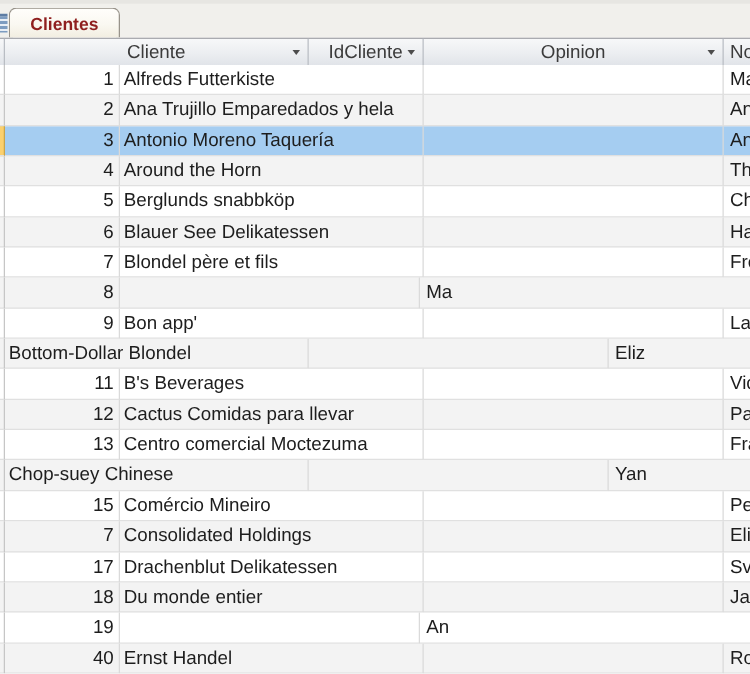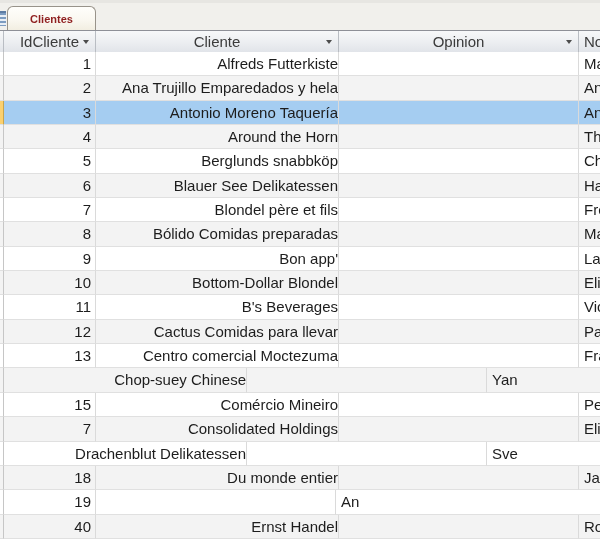--- a/index.html
+++ b/index.html
@@ -16,21 +16,21 @@
     position:absolute; left:0; top:11px; width:6px; height:15px;
     background:repeating-linear-gradient(180deg,#7d9cc0 0 2px,#e8eef5 2px 4px);
     border-top:2px solid #5d7ca3;
   }
   .tab {
     position:absolute; left:7px; top:6px; width:89px; height:24px;
     background:linear-gradient(180deg,#fffefb 0%,#faf8f1 55%,#f2eee1 100%);
     border:1px solid #98938a; border-bottom:none;
     border-radius:6px 6px 0 0;
     display:flex; align-items:center; justify-content:center;
-    font-size:11px; font-weight:bold; color:var(--tab-text,#8f1f1f);
+    font-size:14px; font-weight:bold; color:var(--tab-text,#8f1f1f);
   }
   
   .header-row {
     display:flex; height:22px;
     border-top:1px solid #8e9097;
     background:linear-gradient(180deg,#f7f8f9 0%,#eceef1 55%,#e1e4e9 100%);
     font-size:15px; color:#3b3b3b; line-height:21px;
   }
   .hcell { position:relative; border-right:1px solid #b9bdc3; overflow:hidden; white-space:nowrap; }
   .hcell.center { text-align:center; }
@@ -50,47 +50,47 @@
   .row { display:flex; height:24.35px; background:#fff; }
   .row.alt { background:var(--alt-row,#f3f3f3); }
   .row.selected { background:var(--selection,#a5cdf1); }
   .cell {
     border-right:1px solid #dadada; border-bottom:1px solid #e0e0e0;
     overflow:hidden; white-space:nowrap; line-height:23px;
   }
   .cell-selector { width:4px; border-right:1px solid #c6c6c6; border-bottom:1px solid #e0e0e0; }
   .row.selected .cell-selector { background:var(--selector-gold,#fbd06e); border-right-color:#caa449; }
   .cell-id { width:92px; text-align:right; padding-right:4px; }
-  .cell-cliente { width:243px; padding-left:3px;text-align:right; }
+  .cell-cliente { width:243px; padding-left:3px; }
   .cell-opinion { width:240px; }
   .cell-contact { flex:1; padding-left:5px; border-right:none; }
 </style>
 </head>
 <body>
 
 <div class="screen" style="--selection: #a5cdf1; --selector-gold: #fbd06e; --tab-text: #8f1f1f; --alt-row: #f3f3f3;">
 
   <div class="tabbar">
     <div class="tabbar-strip"></div>
     <div class="doc-icon"></div>
     <div class="tab">
       <span>Clientes</span>
     </div>
   </div>
 
   <div class="header-row">
     <div class="hcell h-selector"></div>
+    <div class="hcell h-cliente center">
+      <span>Cliente</span>
+      <span class="drop-arrow"></span>
+    </div>
     <div class="hcell h-id center">
       <span>IdCliente</span>
       <span class="drop-arrow"></span>
     </div>
-    <div class="hcell h-cliente center">
-      <span>Cliente</span>
-      <span class="drop-arrow"></span>
-    </div>
     <div class="hcell h-opinion center">
       <span>Opinion</span>
       <span class="drop-arrow"></span>
     </div>
     <div class="hcell h-contact">
       <span>No</span>
     </div>
   </div>
 
   <div class="grid">
@@ -139,34 +139,32 @@
       <div class="row">
         <div class="cell-selector"></div>
         <div class="cell cell-id">7</div>
         <div class="cell cell-cliente">Blondel père et fils</div>
         <div class="cell cell-opinion"></div>
         <div class="cell cell-contact">Fré</div>
       </div>
       <div class="row alt">
         <div class="cell-selector"></div>
         <div class="cell cell-id">8</div>
-        <div class="cell cell-cliente">Bólido Comidas preparadas</div>
         <div class="cell cell-opinion"></div>
         <div class="cell cell-contact">Ma</div>
       </div>
       <div class="row">
         <div class="cell-selector"></div>
         <div class="cell cell-id">9</div>
         <div class="cell cell-cliente">Bon app'</div>
         <div class="cell cell-opinion"></div>
         <div class="cell cell-contact">Lau</div>
       </div>
       <div class="row alt">
         <div class="cell-selector"></div>
-        <div class="cell cell-id">10</div>
         <div class="cell cell-cliente">Bottom-Dollar Blondel</div>
         <div class="cell cell-opinion"></div>
         <div class="cell cell-contact">Eliz</div>
       </div>
       <div class="row">
         <div class="cell-selector"></div>
         <div class="cell cell-id">11</div>
         <div class="cell cell-cliente">B's Beverages</div>
         <div class="cell cell-opinion"></div>
         <div class="cell cell-contact">Vic</div>
@@ -200,20 +198,21 @@
       </div>
       <div class="row alt">
         <div class="cell-selector"></div>
         <div class="cell cell-id">7</div>
         <div class="cell cell-cliente">Consolidated Holdings</div>
         <div class="cell cell-opinion"></div>
         <div class="cell cell-contact">Eliz</div>
       </div>
       <div class="row">
         <div class="cell-selector"></div>
+        <div class="cell cell-id">17</div>
         <div class="cell cell-cliente">Drachenblut Delikatessen</div>
         <div class="cell cell-opinion"></div>
         <div class="cell cell-contact">Sve</div>
       </div>
       <div class="row alt">
         <div class="cell-selector"></div>
         <div class="cell cell-id">18</div>
         <div class="cell cell-cliente">Du monde entier</div>
         <div class="cell cell-opinion"></div>
         <div class="cell cell-contact">Jan</div>

